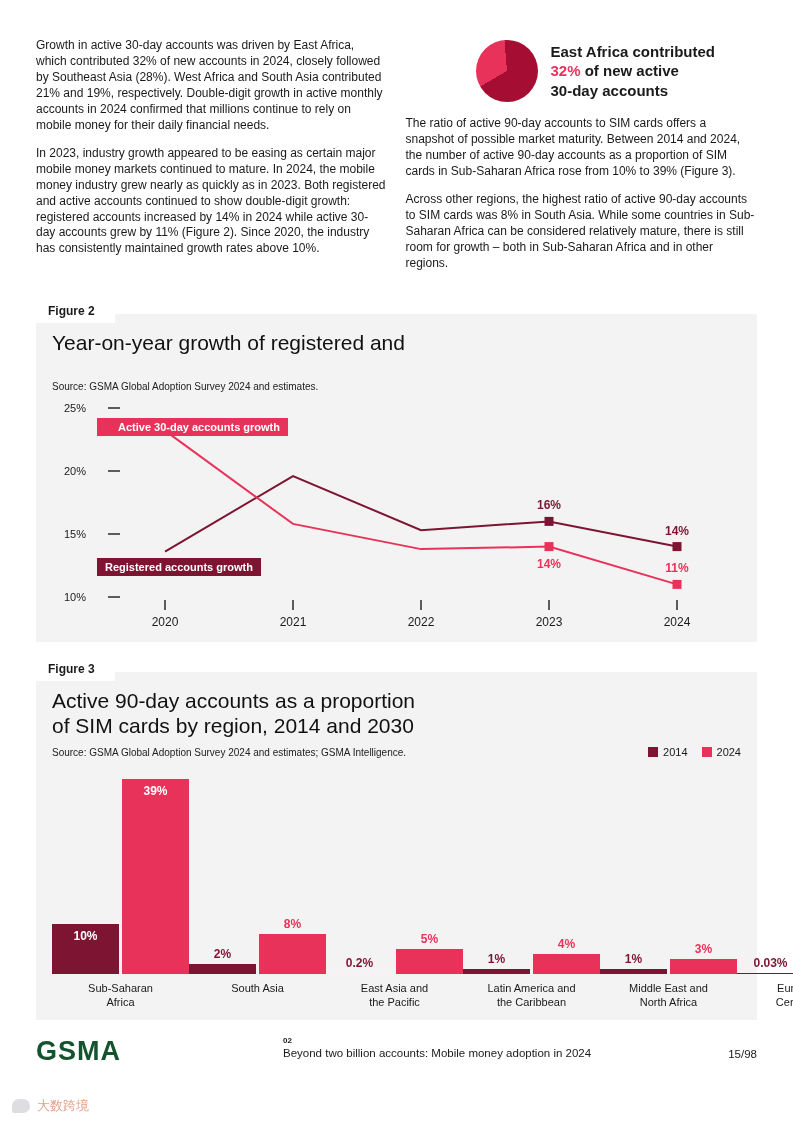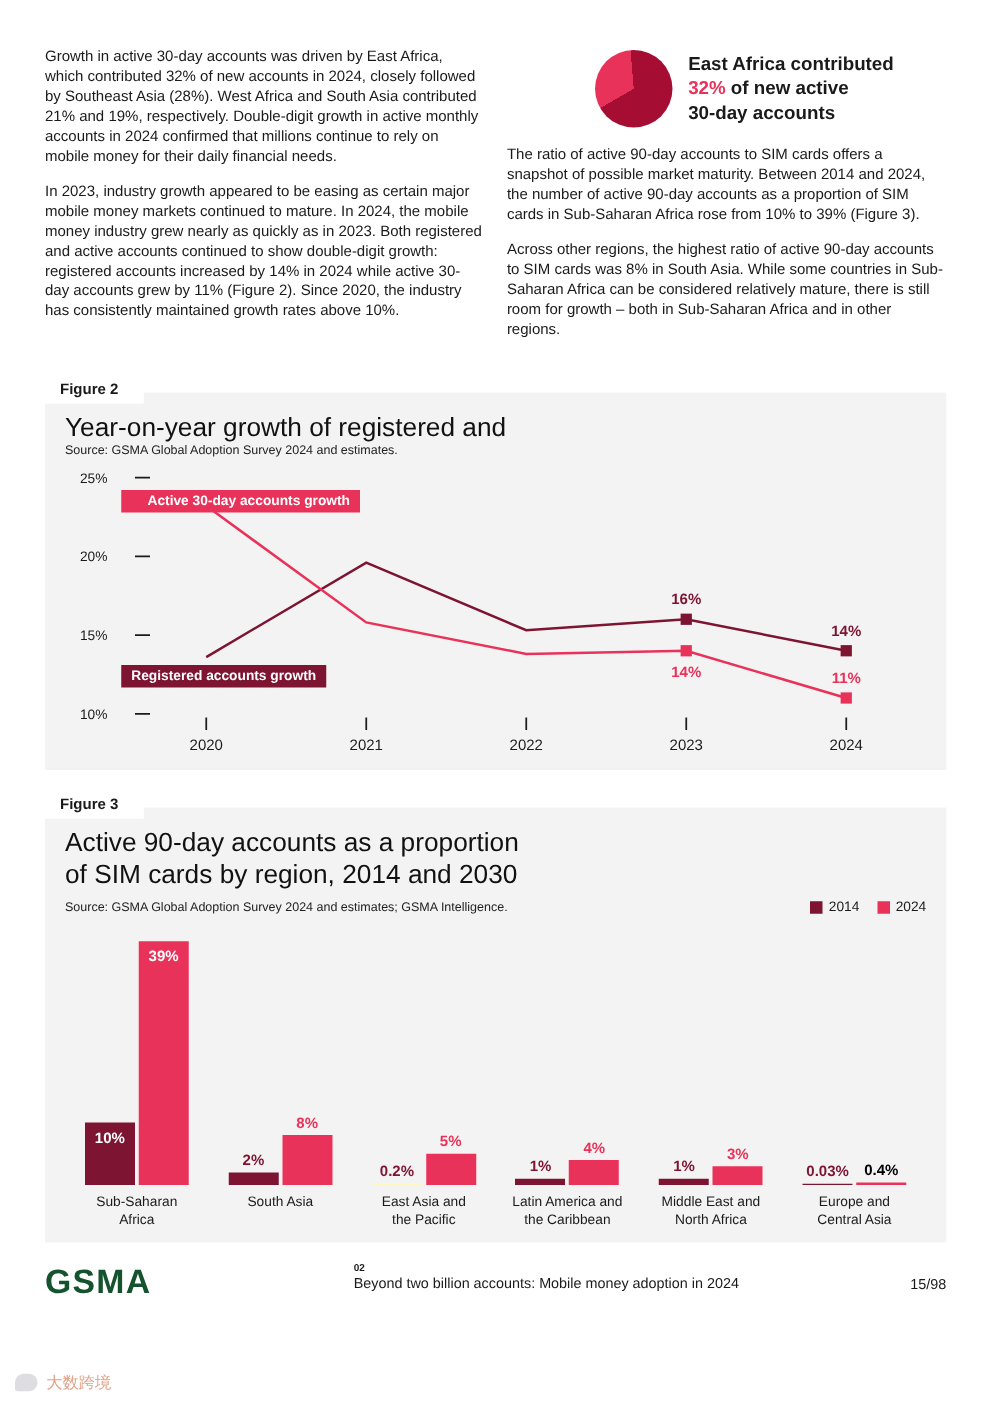--- a/index.html
+++ b/index.html
@@ -8,35 +8,35 @@
   .page{padding:38px 36px 0;}
   .intro{display:grid;grid-template-columns:1fr 1fr;column-gap:18px;}
   .intro p{font-size:12px;line-height:1.33;margin-bottom:12px;}
   .callout{display:flex;align-items:center;gap:13px;padding:2px 0 14px 70px;}
   .pie{width:62px;height:62px;border-radius:50%;flex:0 0 auto;}
   .callout-text{font-size:15px;font-weight:bold;line-height:1.28;}
   .figure{position:relative;background:#F4F3F3;margin:30px 0 0;}
   .fig-tab{position:absolute;top:-14px;left:0;background:#ffffff;font-size:12px;font-weight:bold;padding:4px 20px 5px 12px;}
   .fig-body{padding:16px 16px 10px;}
   .fig-title{font-size:21px;font-weight:500;line-height:1.2;color:#111;}
-  .fig-source{font-size:10px;color:#222;margin-top:0;}
+  .fig-source{font-size:10px;color:#222;margin-top:26px;}
   .linechart-wrap{position:relative;margin-top:4px;}
   .linechart-wrap svg{display:block;}
   svg text{font-family:"Liberation Sans",sans-serif;}
   .series-badge{position:absolute;color:#fff;font-size:11px;font-weight:bold;padding:3px 8px;white-space:nowrap;}
   #badge-active{left:45px;top:22px;}
   #badge-registered{left:45px;top:162px;}
   .fig3-meta{display:flex;justify-content:space-between;align-items:flex-end;margin-top:8px;}
   .legend{display:flex;gap:14px;align-items:center;}
   .legend-item{display:flex;gap:5px;align-items:center;font-size:11px;}
   .legend-swatch{width:10px;height:10px;display:inline-block;}
   .bar-chart{display:flex;margin-top:16px;}
   .bar-group{flex:1;display:flex;flex-direction:column;align-items:center;}
   .bars{display:flex;align-items:flex-end;gap:3px;height:200px;}
-  .bar{width:40px;position:relative;}
+  .bar{width:67px;position:relative;}
   .bar-label{position:absolute;font-size:12px;font-weight:bold;white-space:nowrap;}
   .bar-label.inside{top:5px;left:0;right:0;text-align:center;color:#fff;}
   .bar-label.above{bottom:100%;left:50%;transform:translateX(-50%);margin-bottom:3px;}
   .cat-label{margin-top:7px;text-align:center;font-size:11px;line-height:1.3;}
   .footer{display:flex;align-items:flex-start;padding:16px 36px 0;}
   .footer-logo{font-size:27px;font-weight:800;letter-spacing:1px;width:247px;}
   .doc-info{flex:1;}
   .doc-num{font-size:8px;font-weight:bold;}
   .doc-title{font-size:11.5px;margin-top:2px;}
   .page-num{font-size:11.5px;padding-top:12px;}

